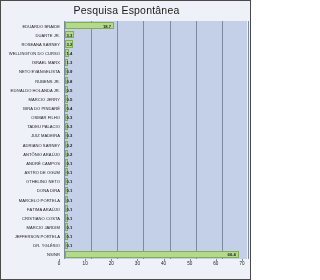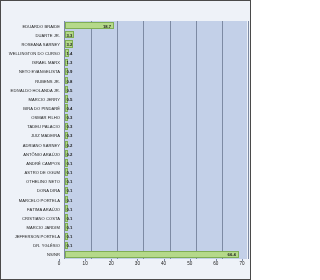--- a/index.html
+++ b/index.html
@@ -112,20 +112,21 @@
     width: 1px;
     height: 2px;
     background: #7d8aa3;
   }
 </style>
 </head>
 <body>
 
 <div id="chart-card">
 
+  <div id="chart-title">Pesquisa Espontânea</div>
 
   <div id="plot-wrap">
     <div id="cat-col">
         <div class="row" style="top: 0px;">
           <span class="cat-label">EDUARDO BRAIDE</span>
         </div>
         <div class="row" style="top: 9.15385px;">
           <span class="cat-label">DUARTE JR.</span>
         </div>
         <div class="row" style="top: 18.3077px;">

